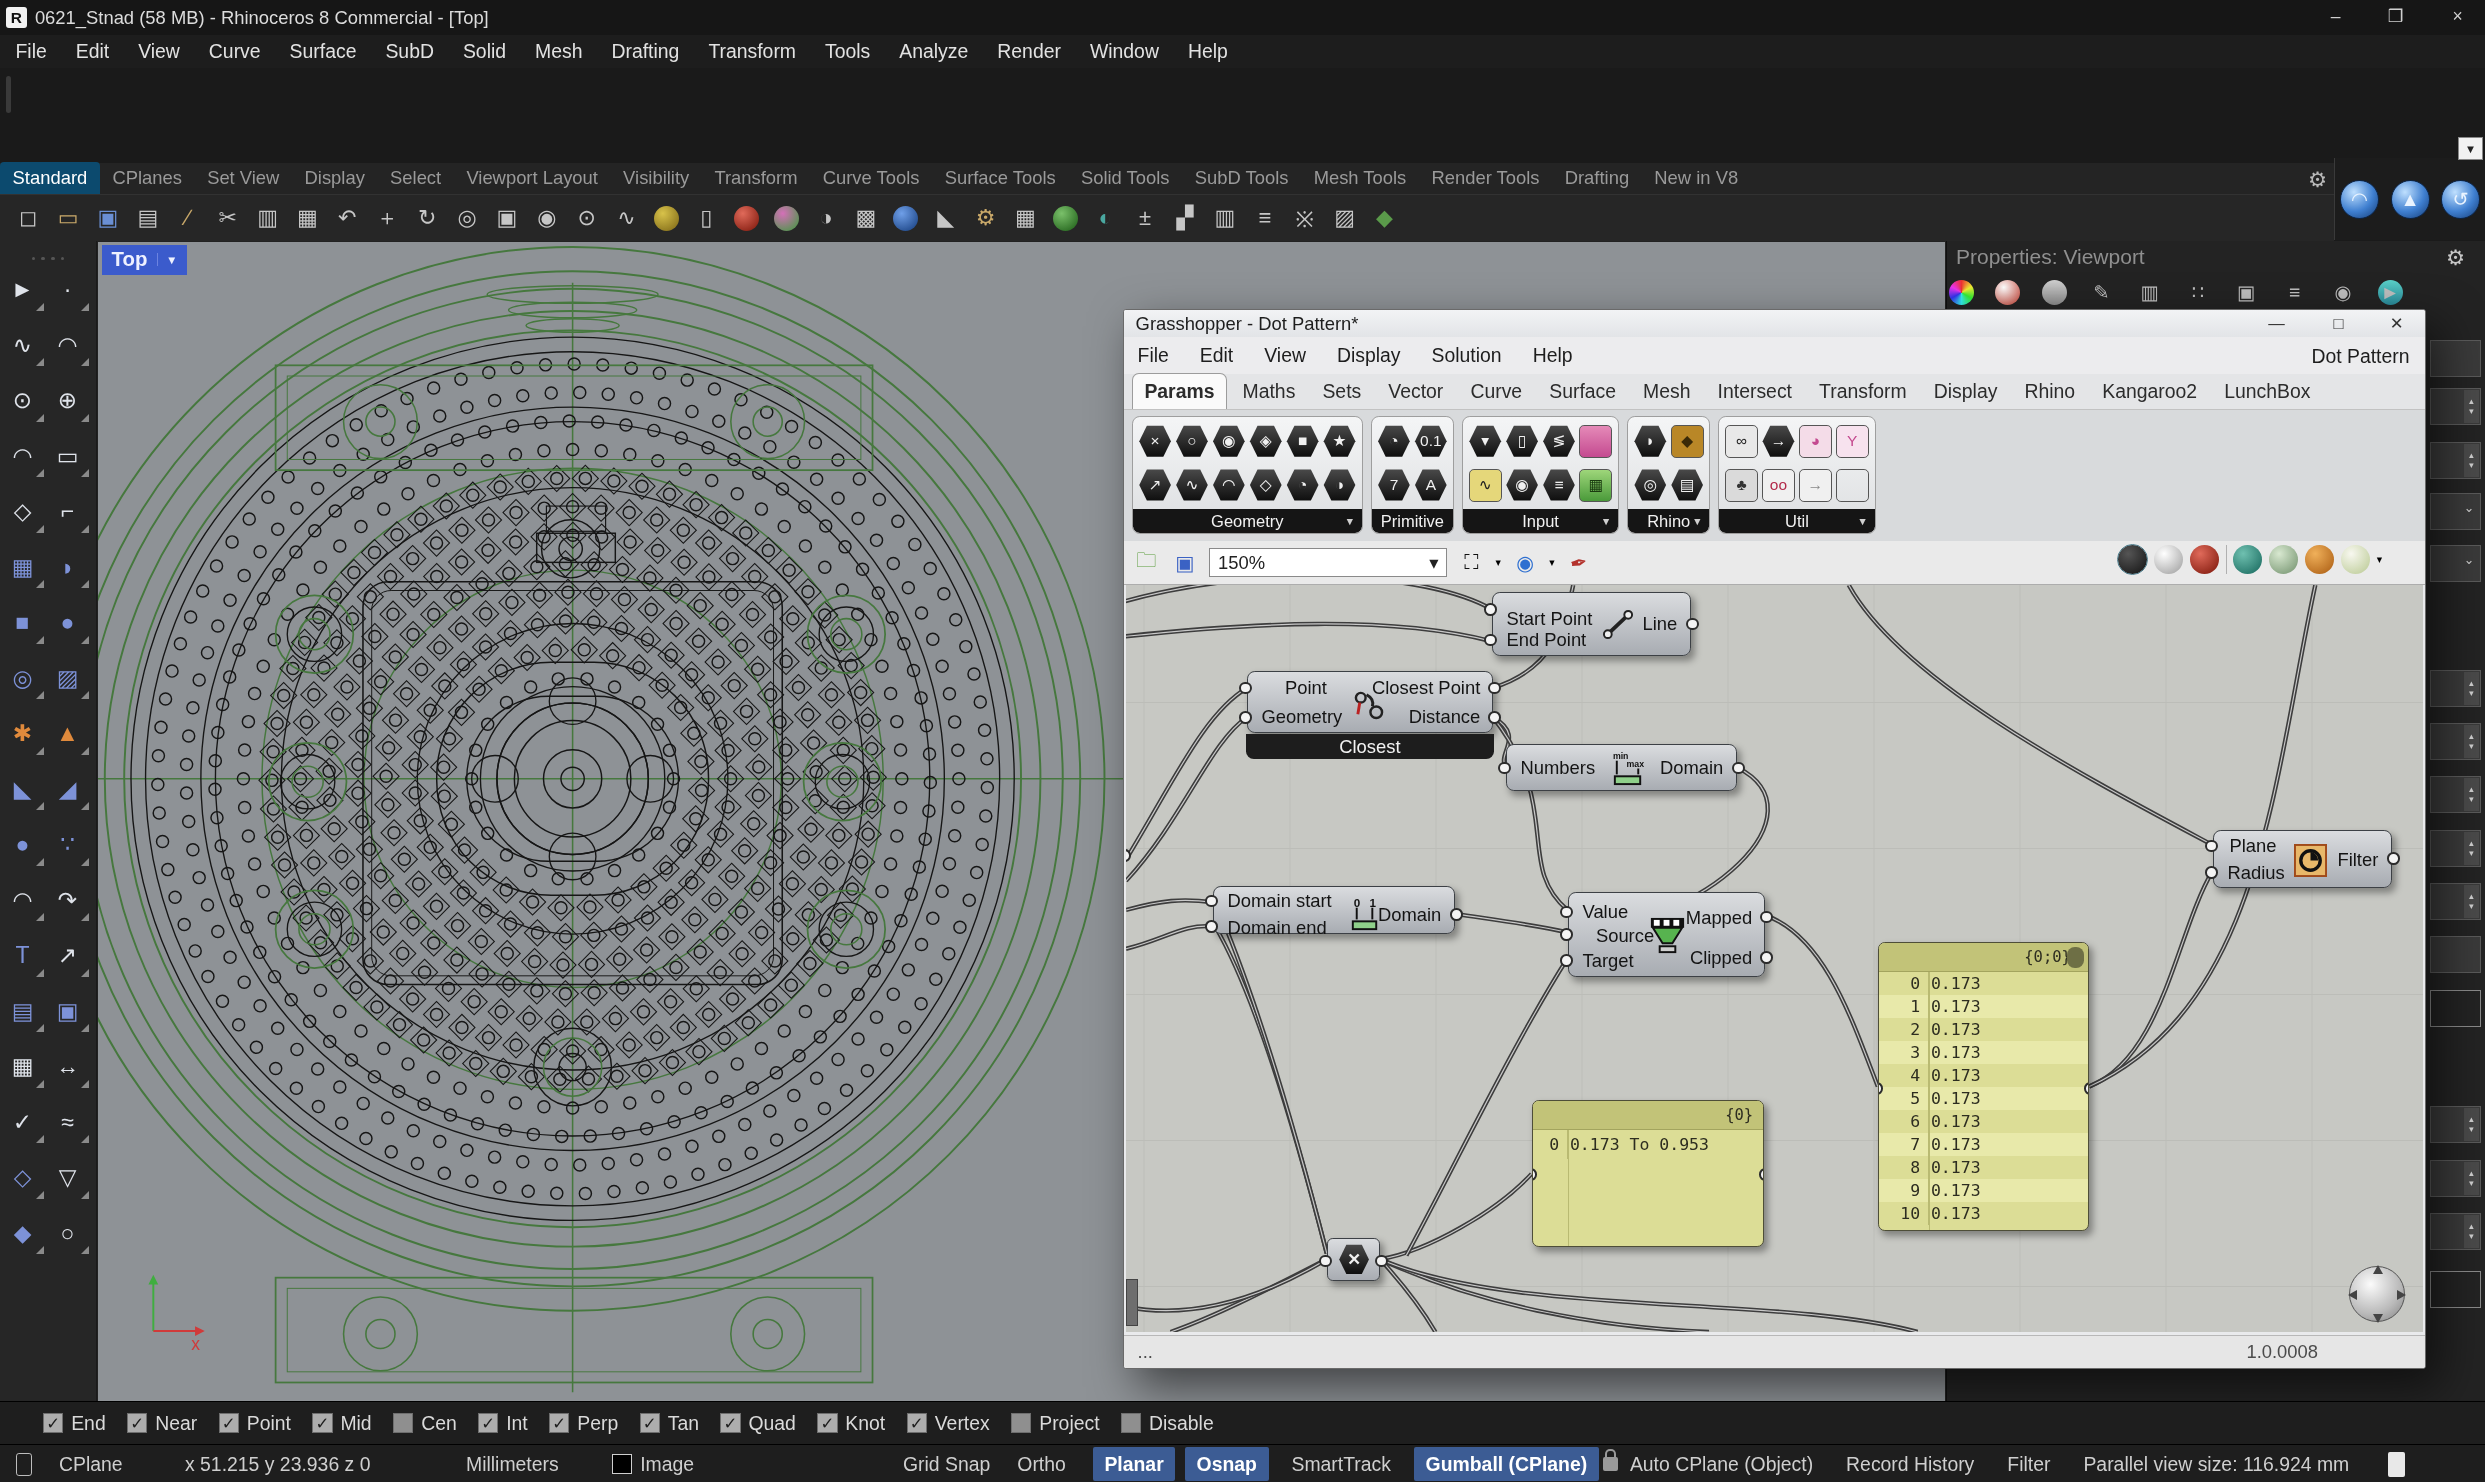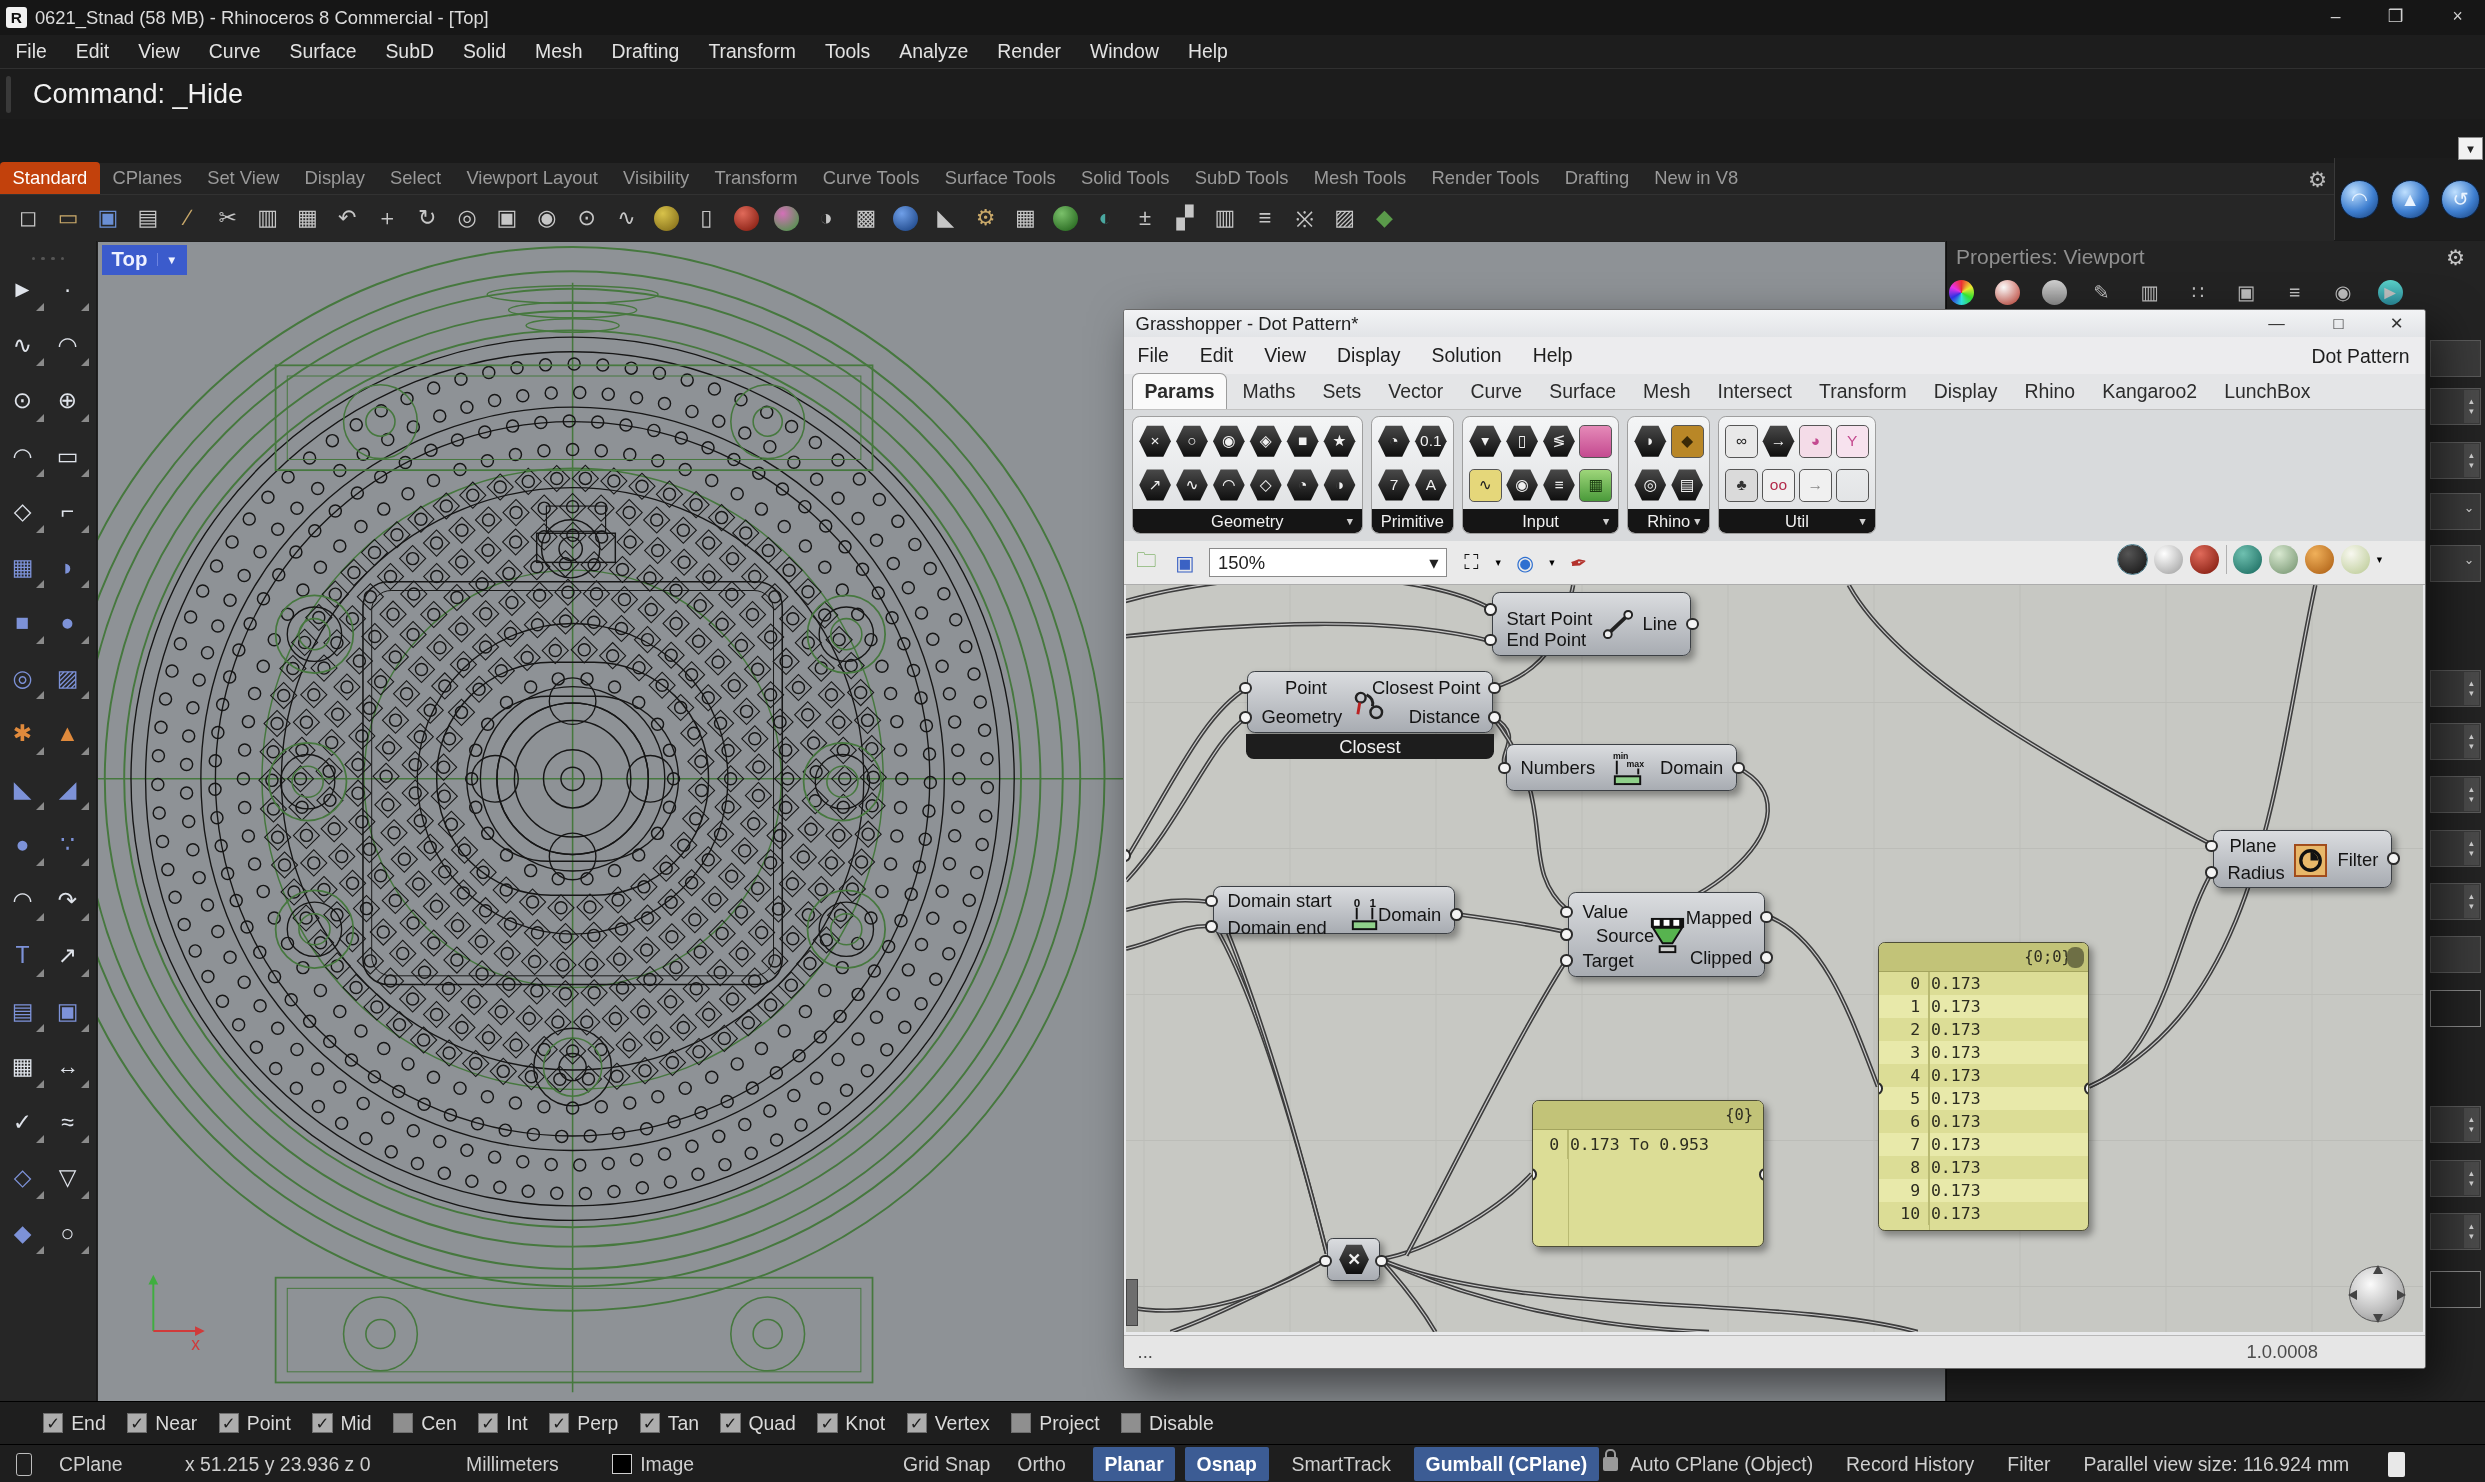--- a/index.html
+++ b/index.html
@@ -9,21 +9,21 @@
 
 #titlebar{left:0;top:0;width:2485px;height:35px;background:#161616;color:#dcdcdc;font-size:18.4px;display:flex;align-items:center}
 #rhino-logo{width:21.3px;height:21.3px;margin:0 7.8px 0 5.8px;background:#f2f2f2;border-radius:2.9px;color:#111;font-weight:bold;font-size:15.5px;text-align:center;line-height:21.3px}
 .wctl{position:absolute;top:1.9px;width:43px;height:29px;color:#cfcfcf;font-size:17.5px;text-align:center;line-height:29px}
 #menubar{left:0;top:35px;width:2485px;height:33px;background:#1d1d1d;display:flex;align-items:center;gap:29px;padding-left:15.5px;font-size:19.4px;color:#e2e2e2}
 #cmd1{left:0;top:68px;width:2485px;height:51px;background:#1c1c1c;border-top:1px solid #303030;color:#f2f2f2;font-size:27px;line-height:50px;padding-left:33px}
 #cmd2{left:0;top:119px;width:2485px;height:44px;background:#202020;border-top:1px solid #333;color:#f2f2f2;font-size:25px;line-height:43px;padding-left:33px}
 .cmd-scroll{left:5.8px;width:4.9px;background:#3a3a3a;border-radius:2.9px}
 #tabrow{left:0;top:163px;width:2485px;height:31px;background:#242424;display:flex;align-items:flex-end;gap:0;font-size:18.4px;color:#9a9a9a}
 #tabrow .ttab{padding:4.9px 12.6px;cursor:default}
-#tabrow .ttab.active{background:#c2410c;color:#fff;border-radius:3.9px 3.9px 0 0}
+#tabrow .ttab.active{background:#0c4a6e;color:#fff;border-radius:3.9px 3.9px 0 0}
 #tb-gear{position:absolute;left:2308px;top:167px;color:#b9b9b9;font-size:21.3px}
 #toolbar{left:0;top:194px;width:2334px;height:47px;background:#262626;border-top:1px solid #323232;display:flex;align-items:center;gap:2.9px;padding-left:9.7px}
 .ticon{width:37px;height:37px;display:flex;align-items:center;justify-content:center;font-size:22px;color:#c6c6c6}
 .tball{width:25px;height:25px;border-radius:50%}
 #tr-block{left:2334px;top:158px;width:151px;height:82px;background:#1c1c1c;border-left:1px solid #3a3a3a;display:flex;align-items:center;justify-content:center;gap:11.6px}
 .bluesphere{width:39px;height:39px;border-radius:50%;background:radial-gradient(circle at 35% 30%,#bfe0ff,#3f7fd0 55%,#143a72);border:1.9px solid #0d2547;color:#eaf4ff;font-size:19.4px;display:flex;align-items:center;justify-content:center}
 #tr-drop{left:2458px;top:137px;width:25px;height:23px;background:#f2f2f2;border:1px solid #888;color:#222;font-size:11.6px;text-align:center;line-height:21.3px}
 
 #sidebar{left:0;top:241px;width:97px;height:1161px;background:#262626;border-right:1px solid #1a1a1a;padding-top:15.5px}
 #sidebar .handle{width:43px;height:3.9px;margin:0 auto 9.7px auto;display:flex;gap:5.8px;justify-content:center}
@@ -123,21 +123,20 @@
     <span>Mesh</span>
     <span>Drafting</span>
     <span>Transform</span>
     <span>Tools</span>
     <span>Analyze</span>
     <span>Render</span>
     <span>Window</span>
     <span>Help</span>
   </div>
 
-  <div class="abs" id="cmd1">Command: _Hide</div>
   <div class="abs cmd-scroll" style="top:76px;height:37px"></div>
 
   <div class="abs" id="tabrow">
     <span class="ttab active">Standard</span>
     <span class="ttab">CPlanes</span>
     <span class="ttab">Set View</span>
     <span class="ttab">Display</span>
     <span class="ttab">Select</span>
     <span class="ttab">Viewport Layout</span>
     <span class="ttab">Visibility</span>

